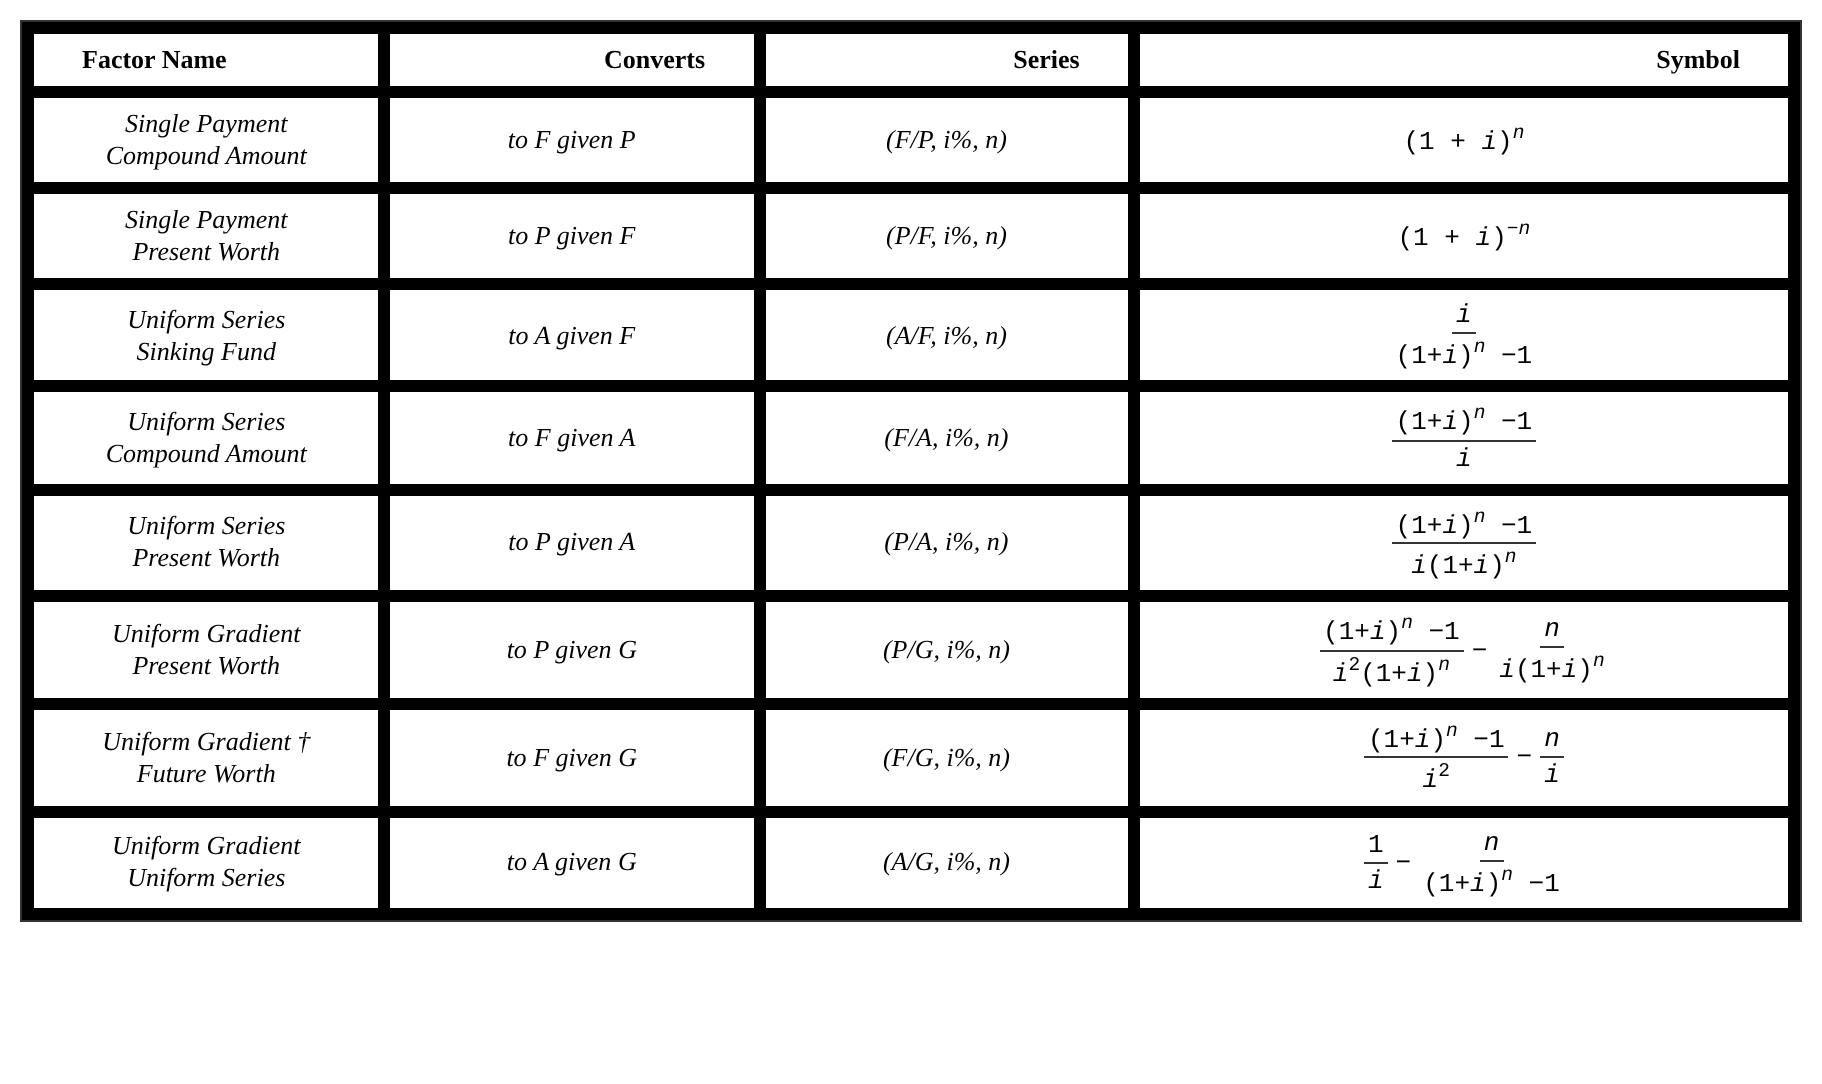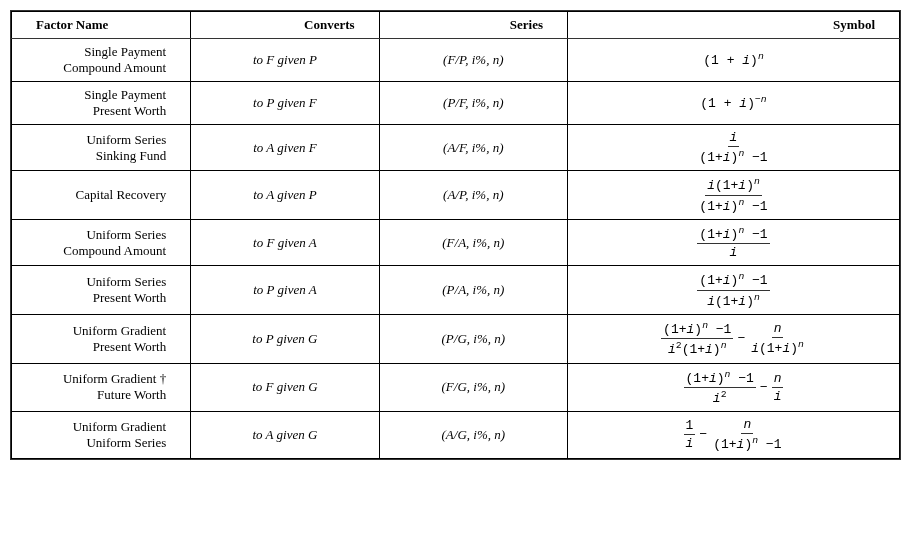--- a/index.html
+++ b/index.html
@@ -15,34 +15,35 @@
     }
     .table-container {
       width: 891px;
       border: 1.5px solid #333;
     }
     table {
       width: 100%;
       border-collapse: collapse;
     }
     th, td {
-      border: 1px solid #000000;
+      border: 6px solid #000000;
       padding: 5px 24px;
       vertical-align: middle;
       text-align: center;
     }
     th {
       font-weight: bold;
       background: #fff;
       text-align: right;
       border-bottom: 1.5px solid #333;
     }
     td:first-child {
-      text-align: right;
+      text-align: center;
       width: 176px;
+      font-style: italic;
     }
     td:nth-child(2) {
       width: 185px;
       font-style: italic;
     }
     td:nth-child(3) {
       width: 185px;
       border-radius: 17px;
     }
     td:nth-child(4) {
@@ -110,31 +111,20 @@
         <td>to <i>A</i> given <i>F</i></td>
         <td><i>(A/F, i%, n)</i></td>
         <td class="formula-cell">
           <span class="fraction">
             <span class="numer"><i>i</i></span>
             <span class="denom">(1+<i>i</i>)<sup><i>n</i></sup> −1</span>
           </span>
         </td>
       </tr>
 
-      <tr>
-        <td>Capital Recovery</td>
-        <td>to <i>A</i> given <i>P</i></td>
-        <td><i>(A/P, i%, n)</i></td>
-        <td class="formula-cell">
-          <span class="fraction">
-            <span class="numer"><i>i</i>(1+<i>i</i>)<sup><i>n</i></sup></span>
-            <span class="denom">(1+<i>i</i>)<sup><i>n</i></sup> −1</span>
-          </span>
-        </td>
-      </tr>
 
       <tr>
         <td>Uniform Series<br>Compound Amount</td>
         <td>to <i>F</i> given <i>A</i></td>
         <td><i>(F/A, i%, n)</i></td>
         <td class="formula-cell">
           <span class="fraction">
             <span class="numer">(1+<i>i</i>)<sup><i>n</i></sup> −1</span>
             <span class="denom"><i>i</i></span>
           </span>

